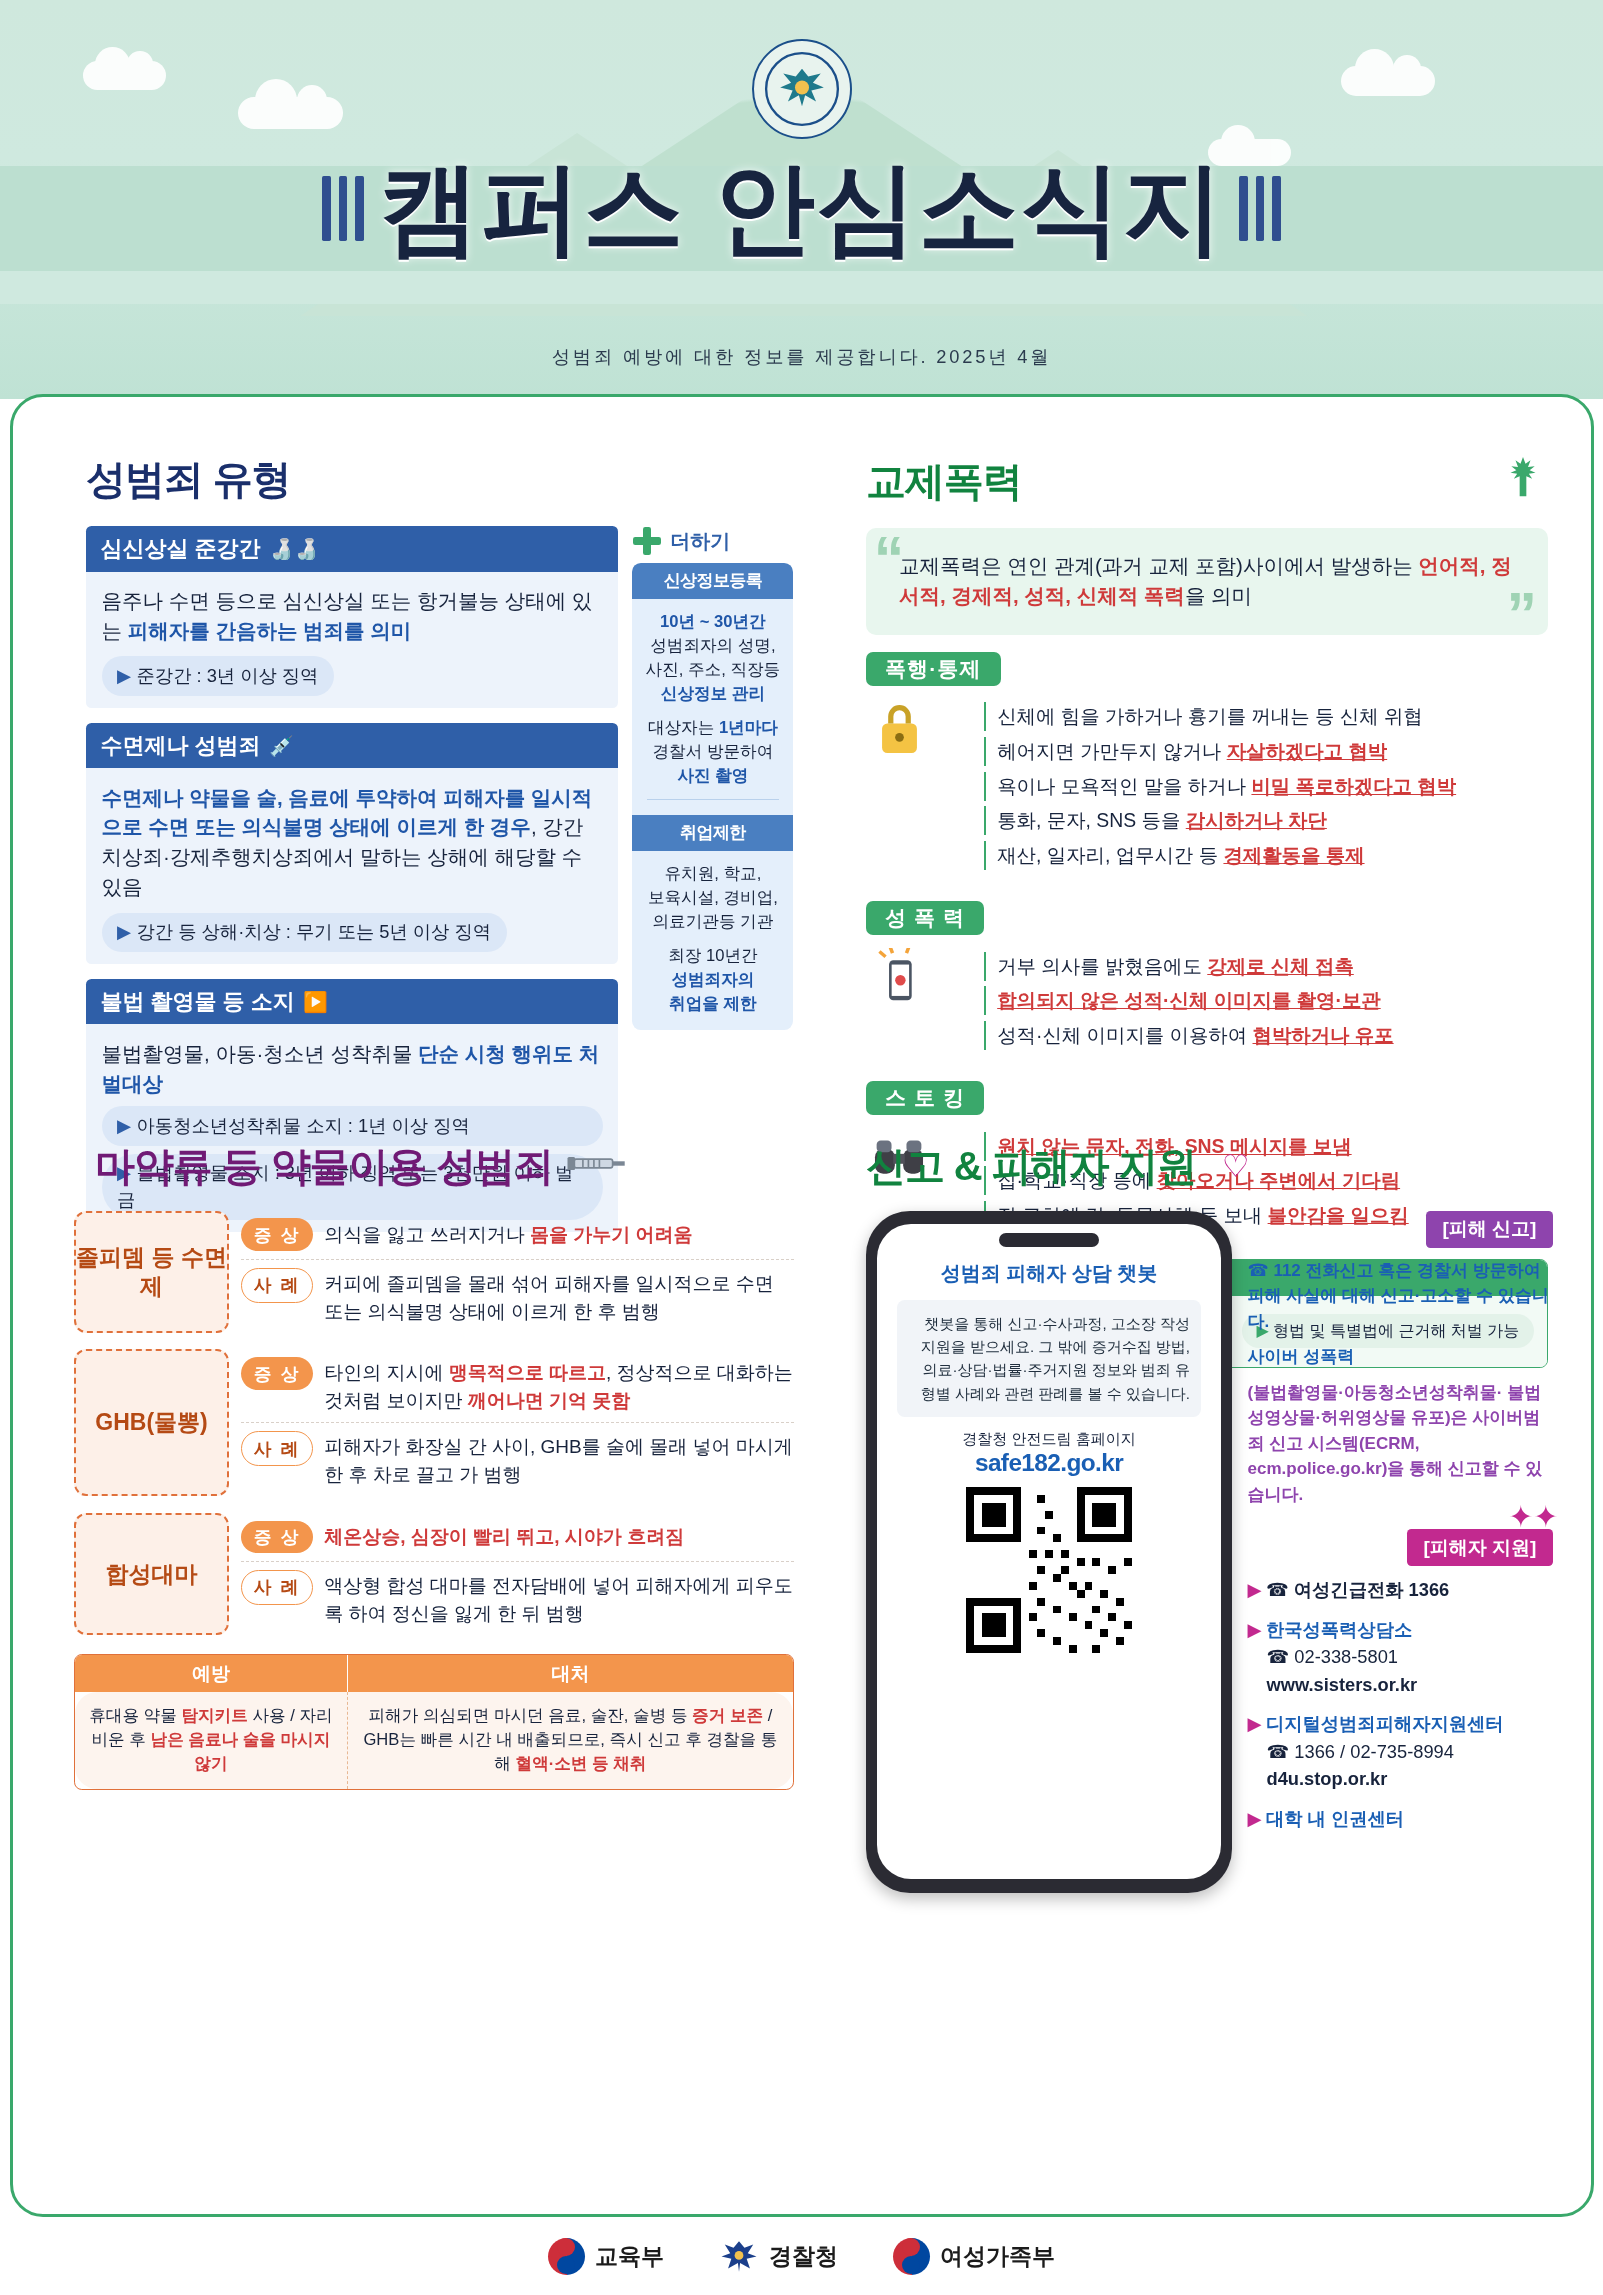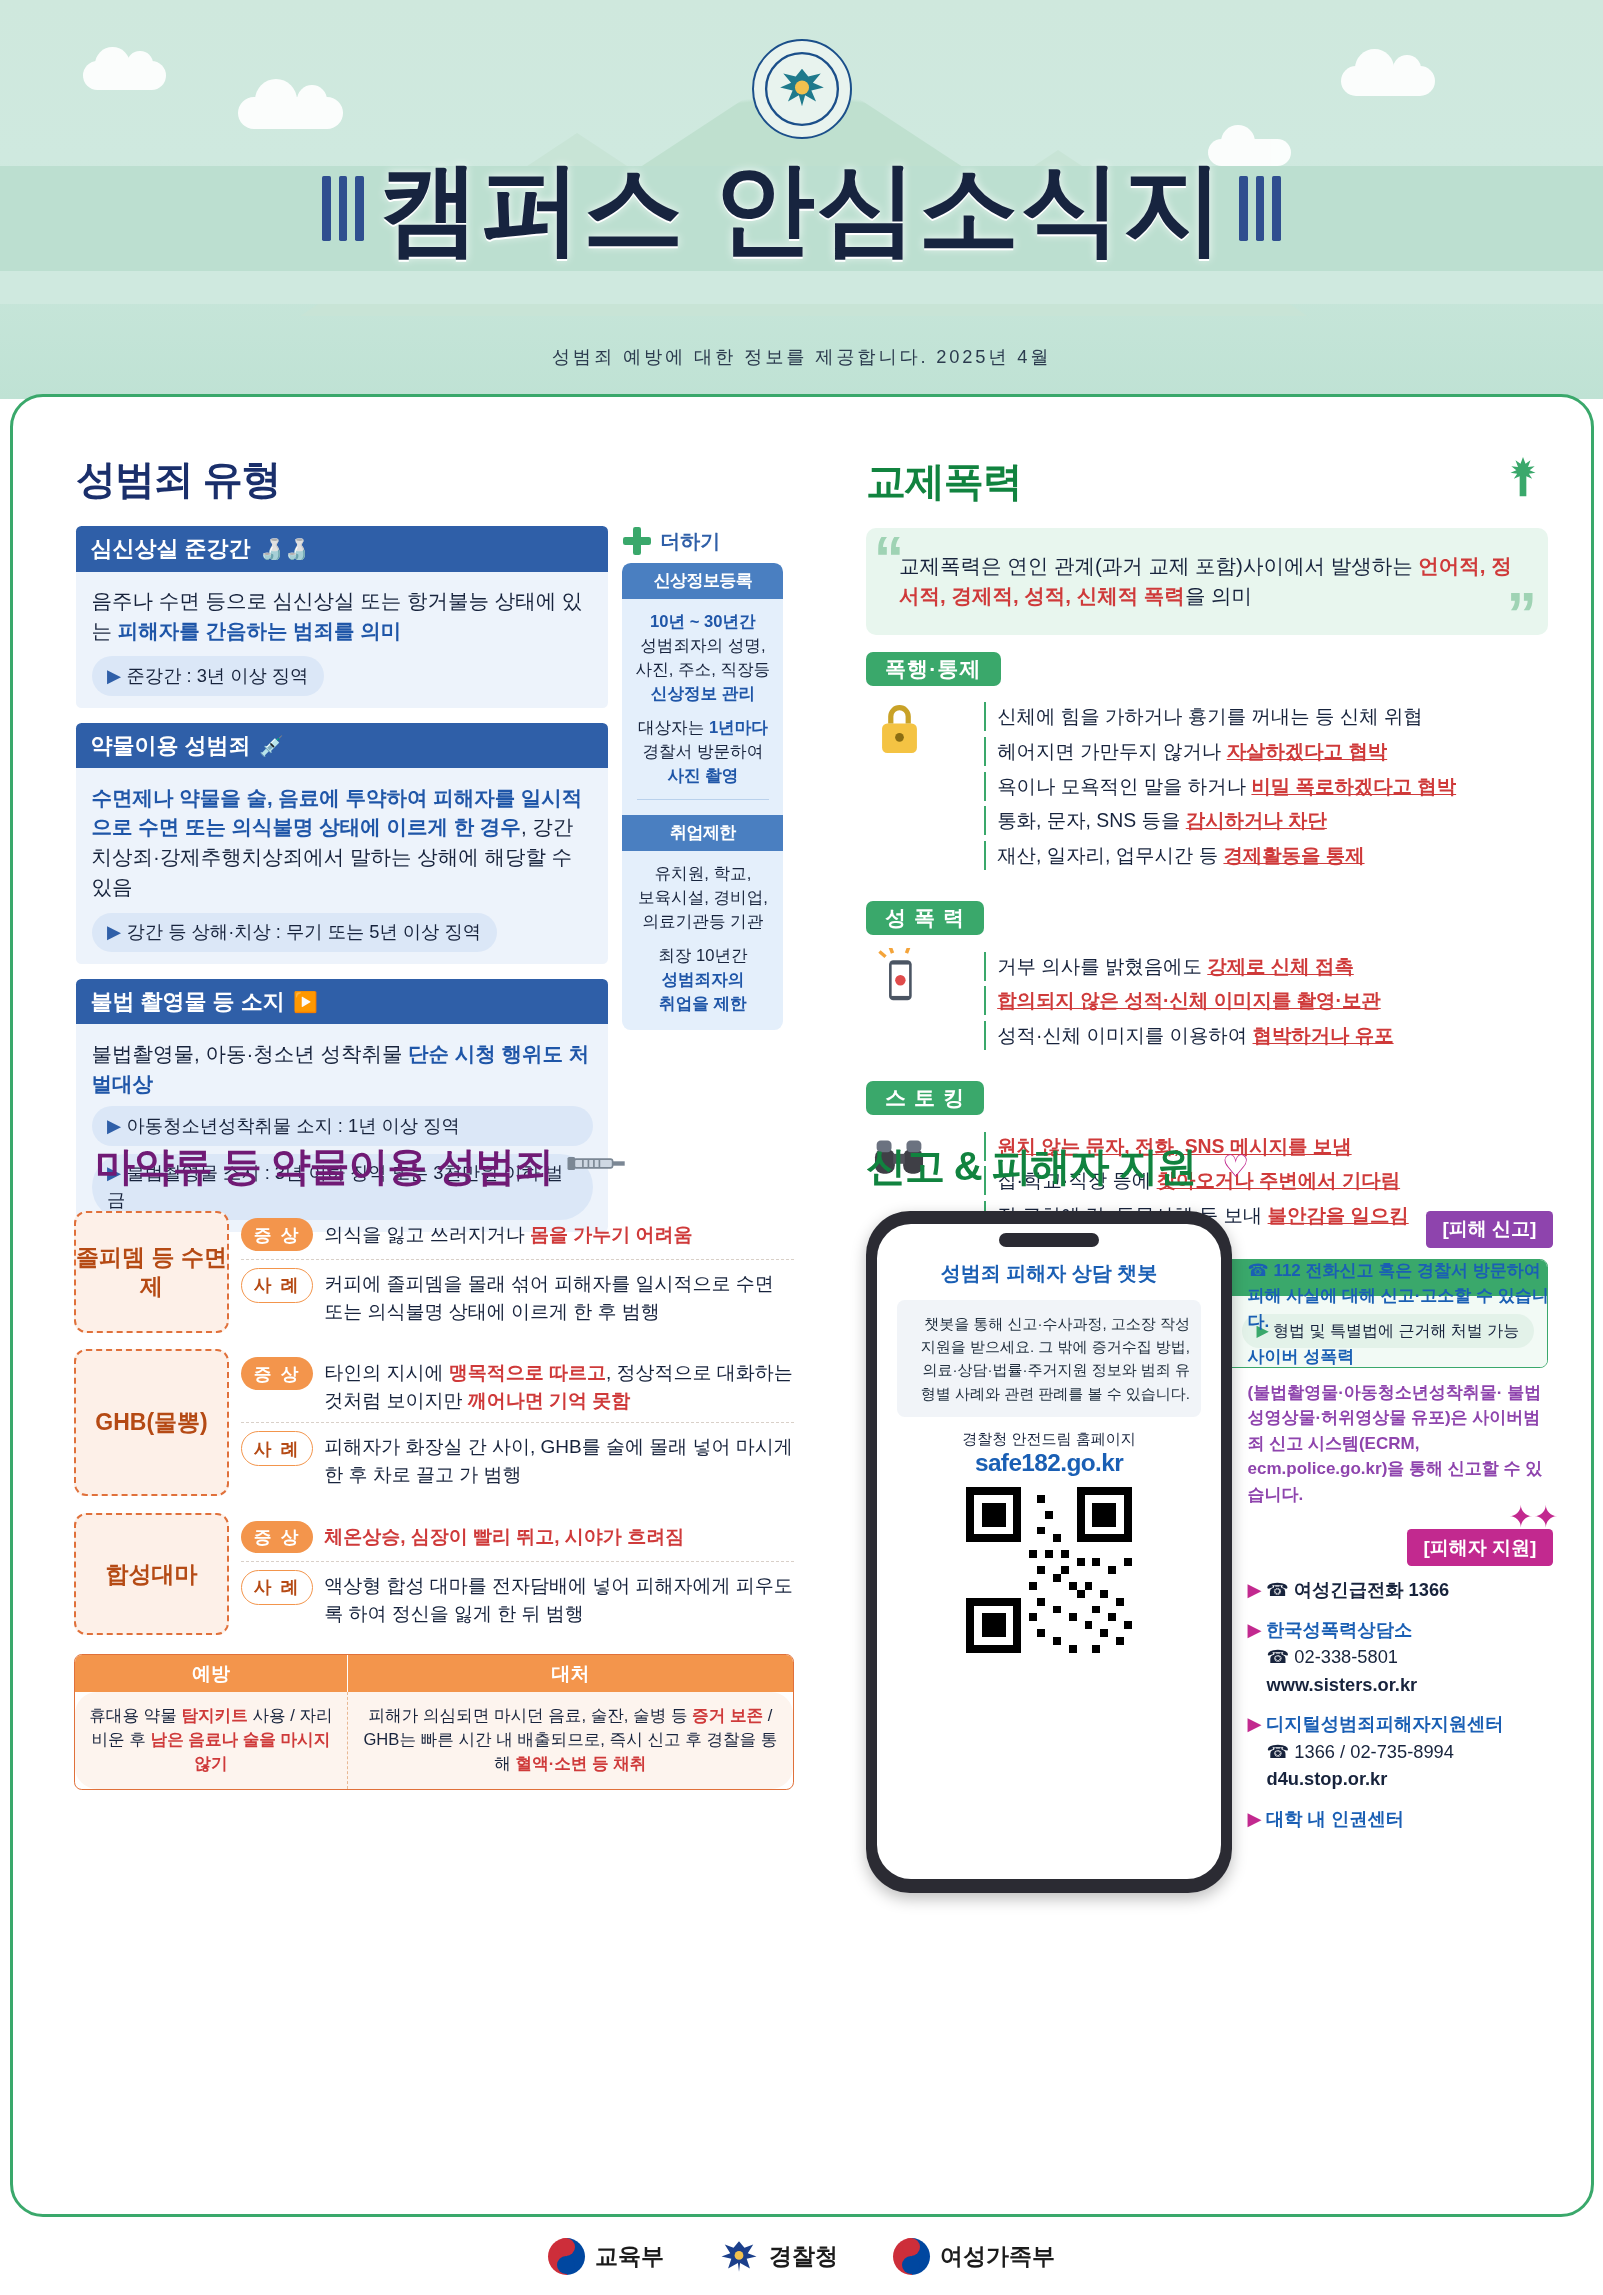--- a/index.html
+++ b/index.html
@@ -99,21 +99,21 @@
   .police-badge { width:40px; height:35px; display:flex; align-items:center; justify-content:center;}
   .police-badge svg{width:40px;height:35px;}
   .sec-title {
     font-size:40px; font-weight:bold; color:#1a2f6b; letter-spacing:-1.1px;
     display:flex; align-items:center; gap:8.9px;
   }
   .sec-title.green { color:#11833f; }
   .sec-title.orange { color:#701a75;padding-left:21px; }
 
   
-  #secTypes { position:absolute; left:63px; top:55px; width:709px; }
+  #secTypes { position:absolute; left:73px; top:55px; width:709px; }
   .types-body { display:flex; gap:14.4px; margin-top:19px; }
   .types-main { width:532px; }
   .tcard { margin-bottom:14.4px; }
   .tcard-head {
     background:#2f5fa8; color:#fff; font-size:22px; font-weight:bold;
     padding:7.8px 14.4px; border-radius:5.5px 5.5px 0 0; display:flex; align-items:center; gap:8.9px;
   }
   .tcard-head .emj { font-size:20px; }
   .tcard-body {
     background:#edf3fb; border-radius:0 0 5.5px 5.5px; padding:14.4px 15.5px 12.2px;
@@ -310,21 +310,21 @@
               <span class="emj">🍶🍶</span>
             </div>
             <div class="tcard-body">
               <div>음주나 수면 등으로 심신상실 또는 항거불능 상태에 있는 <b>피해자를 간음하는 범죄를 의미</b></div>
               <div class="bullet-pill"><span class="tri">▶</span><span>준강간 : 3년 이상 징역</span></div>
             </div>
           </div>
 
           <div class="tcard">
             <div class="tcard-head">
-              <span>약물이용 성범죄</span>
+              <span>수면제나 성범죄</span>
               <span class="emj">💉</span>
             </div>
             <div class="tcard-body">
               <div><b>수면제나 약물을 술, 음료에 투약하여 피해자를 일시적으로 수면 또는 의식불명 상태에 이르게 한 경우</b>, 강간치상죄·강제추행치상죄에서 말하는 상해에 해당할 수 있음</div>
               <div class="bullet-pill"><span class="tri">▶</span><span>강간 등 상해·치상 : 무기 또는 5년 이상 징역</span></div>
             </div>
           </div>
 
           <div class="tcard">
             <div class="tcard-head">

